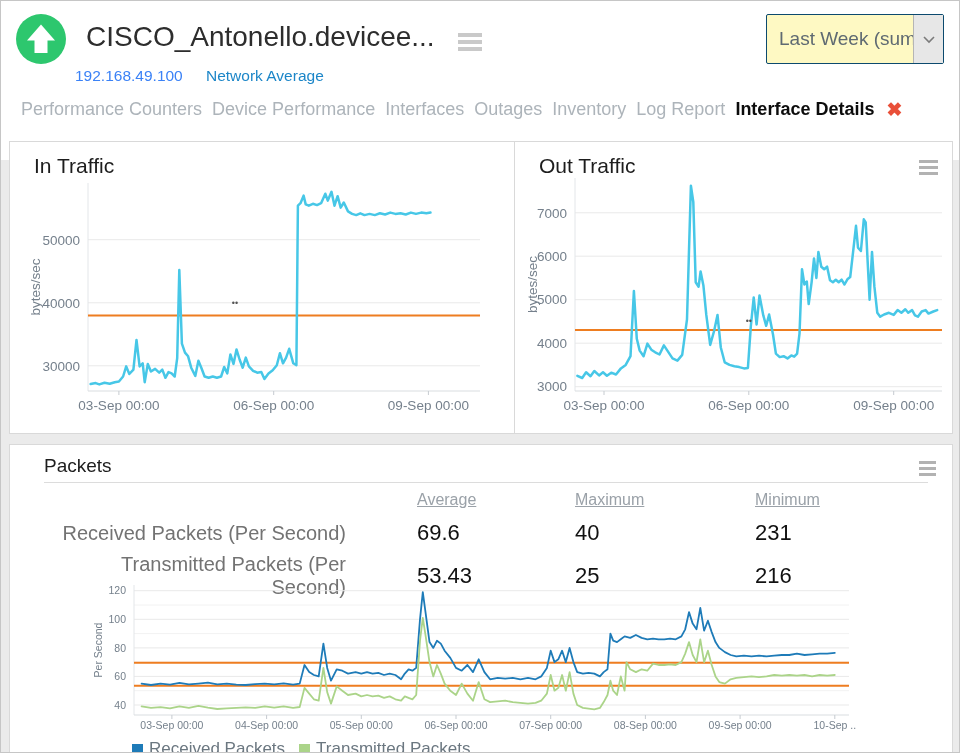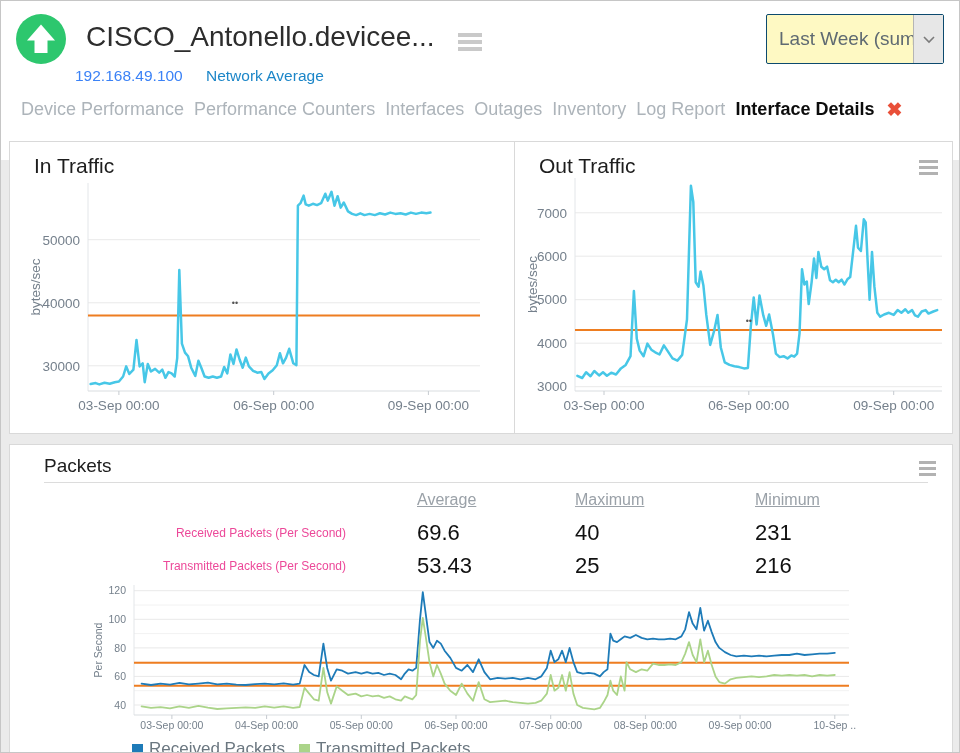--- a/index.html
+++ b/index.html
@@ -40,21 +40,21 @@
   #chart-packets { left:0; top:132px; bottom:auto; }
   .tick { fill:#75808c; }
   
   #panel-packets .panel-title { left:34px; top:10px; font-size:19px; }
   #panel-packets .panel-menu { right:16px; top:16px; }
   #panel-packets .panel-menu .bar { width:17px; }
   .pk-divider { position:absolute; left:34px; right:24px; top:37px; height:1px; background:#dcdcdc; }
   .pk-table { position:absolute; left:34px; right:24px; top:42px; display:grid;
     grid-template-columns:373px 158px 180px 1fr; grid-auto-rows:minmax(26px,auto); align-items:center; row-gap:7px; }
   .pk-h { font-size:16px; color:#9aa1a8;text-decoration:underline; }
-  .pk-label { font-size:12px; color:#ec4899; text-align:right; padding-right:71px; }
+  .pk-label { font-size:20px; color:#737373; text-align:right; padding-right:71px; }
   .pk-val { font-size:22px; color:#111; }
   .pk-legend { position:absolute; left:122px; top:294px; display:flex; gap:14px; align-items:center; }
   .pk-legend .item { display:flex; gap:6px; align-items:center; font-size:17px; color:#6b7780; }
   .pk-legend .sq { width:11px; height:11px; display:inline-block; }
 </style>
 </head>
 <body>
 
 <div class="page">
 
@@ -75,22 +75,22 @@
       <div class="period-label">Last Week (sum</div>
       <div class="period-chev">
         <svg width="14" height="9" viewBox="0 0 14 9">
           <polyline points="2,2 7,7 12,2" fill="none" stroke="#7b7b7b" stroke-width="1.6"></polyline>
         </svg>
       </div>
     </div>
     <div class="ip">192.168.49.100</div>
     <a class="dev-type">Network Average</a>
     <div class="tabs" id="tabs">
+        <span class="tab">Performance Counters</span>
         <span class="tab">Device Performance</span>
-        <span class="tab">Performance Counters</span>
         <span class="tab">Interfaces</span>
         <span class="tab">Outages</span>
         <span class="tab">Inventory</span>
         <span class="tab">Log Report</span>
         <span class="tab active">Interface Details</span>
         <span class="tab-close" style="color: rgb(233, 79, 56);">✖</span>
       </div>
   </div>
 
   <section class="panel" id="panel-in">

